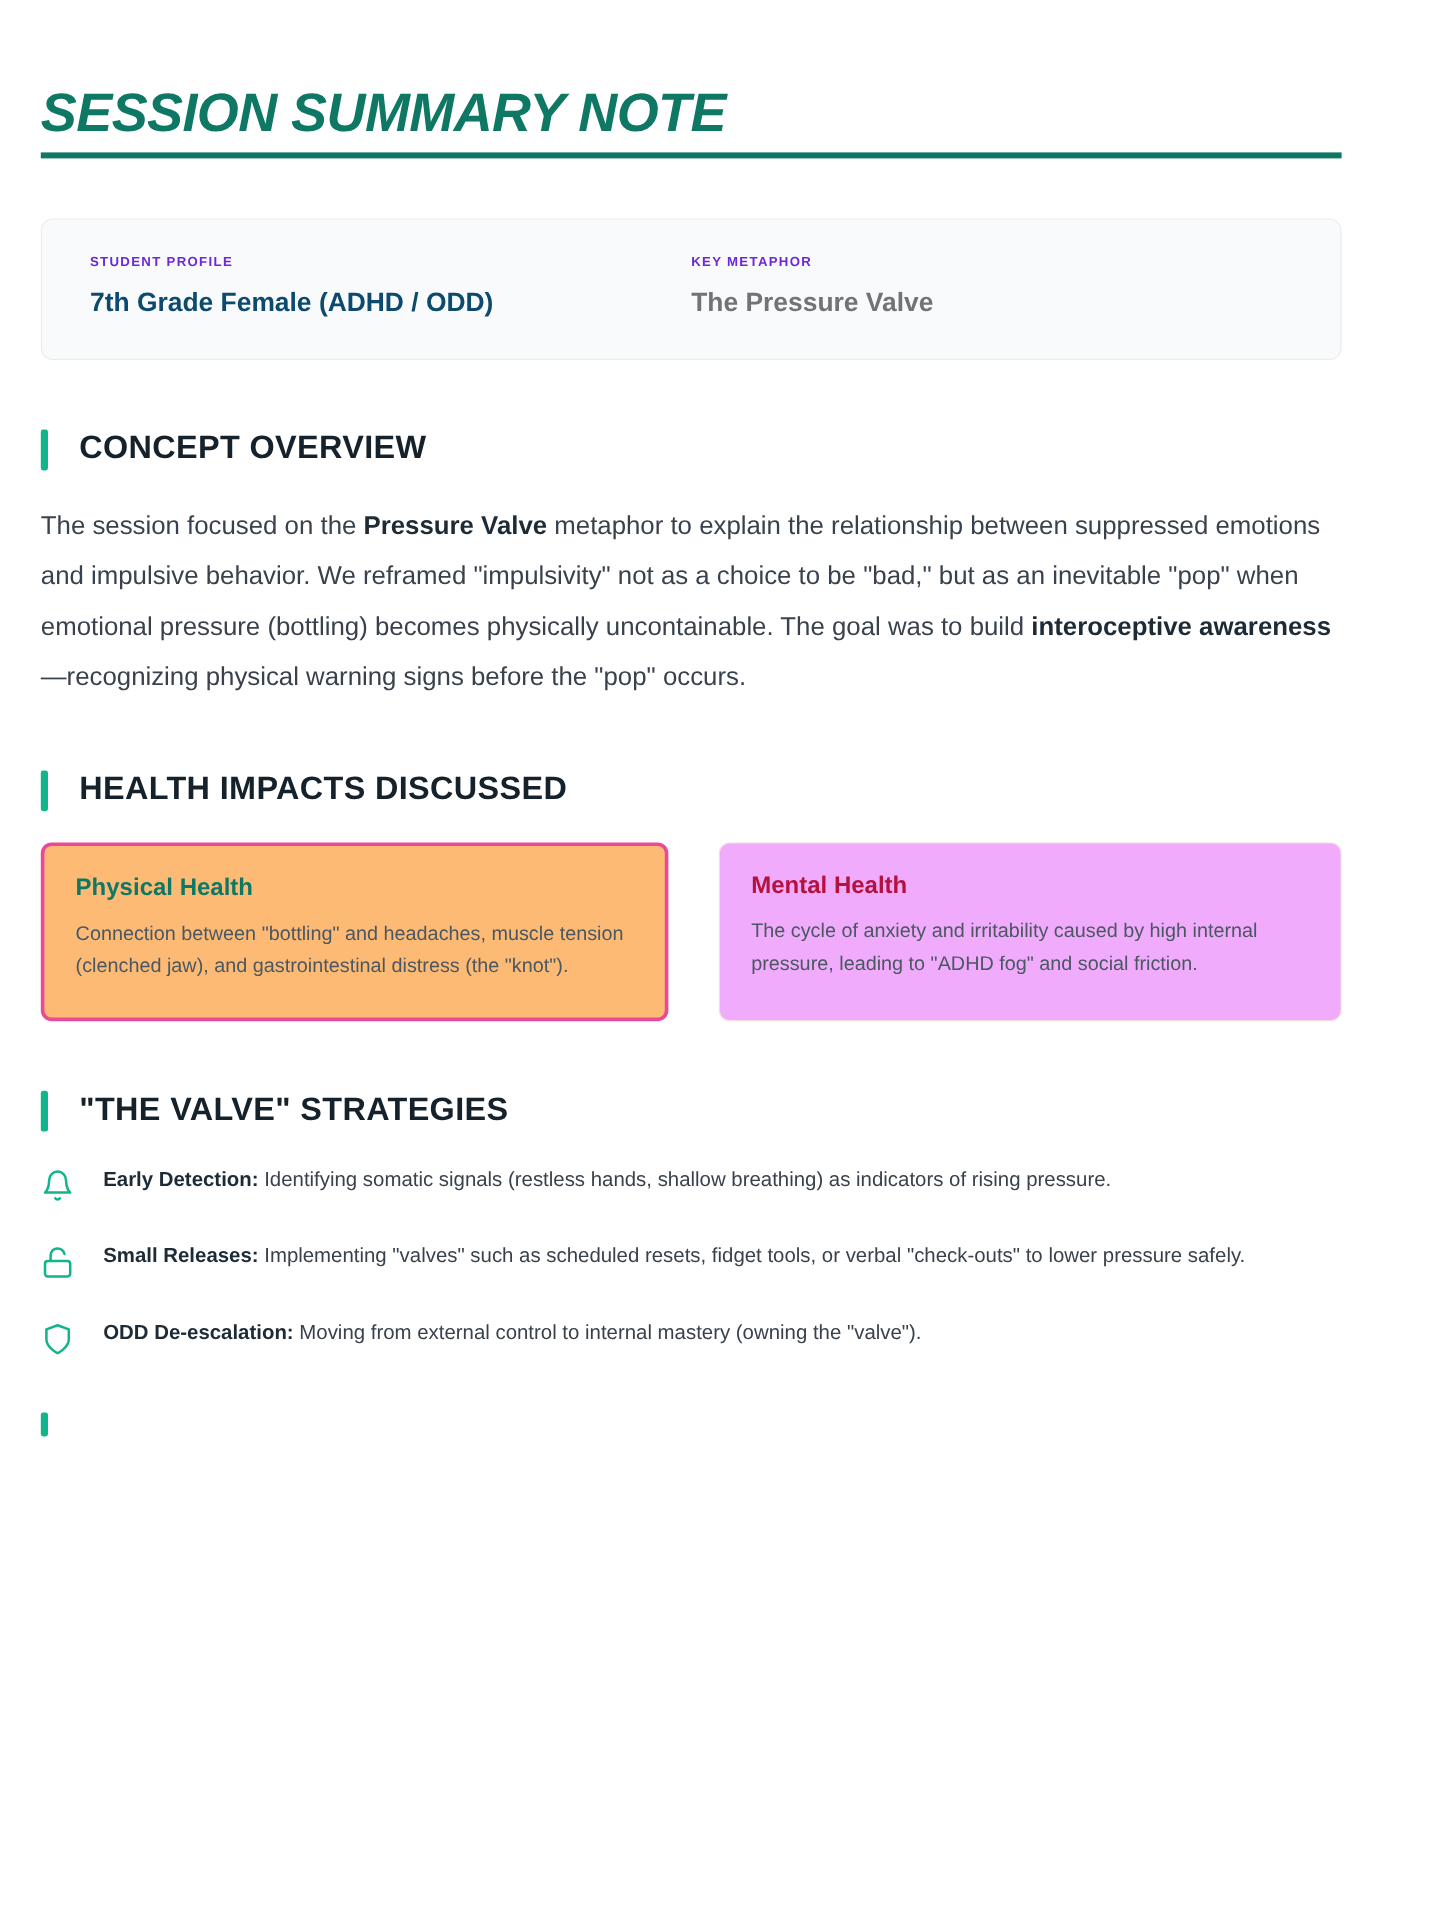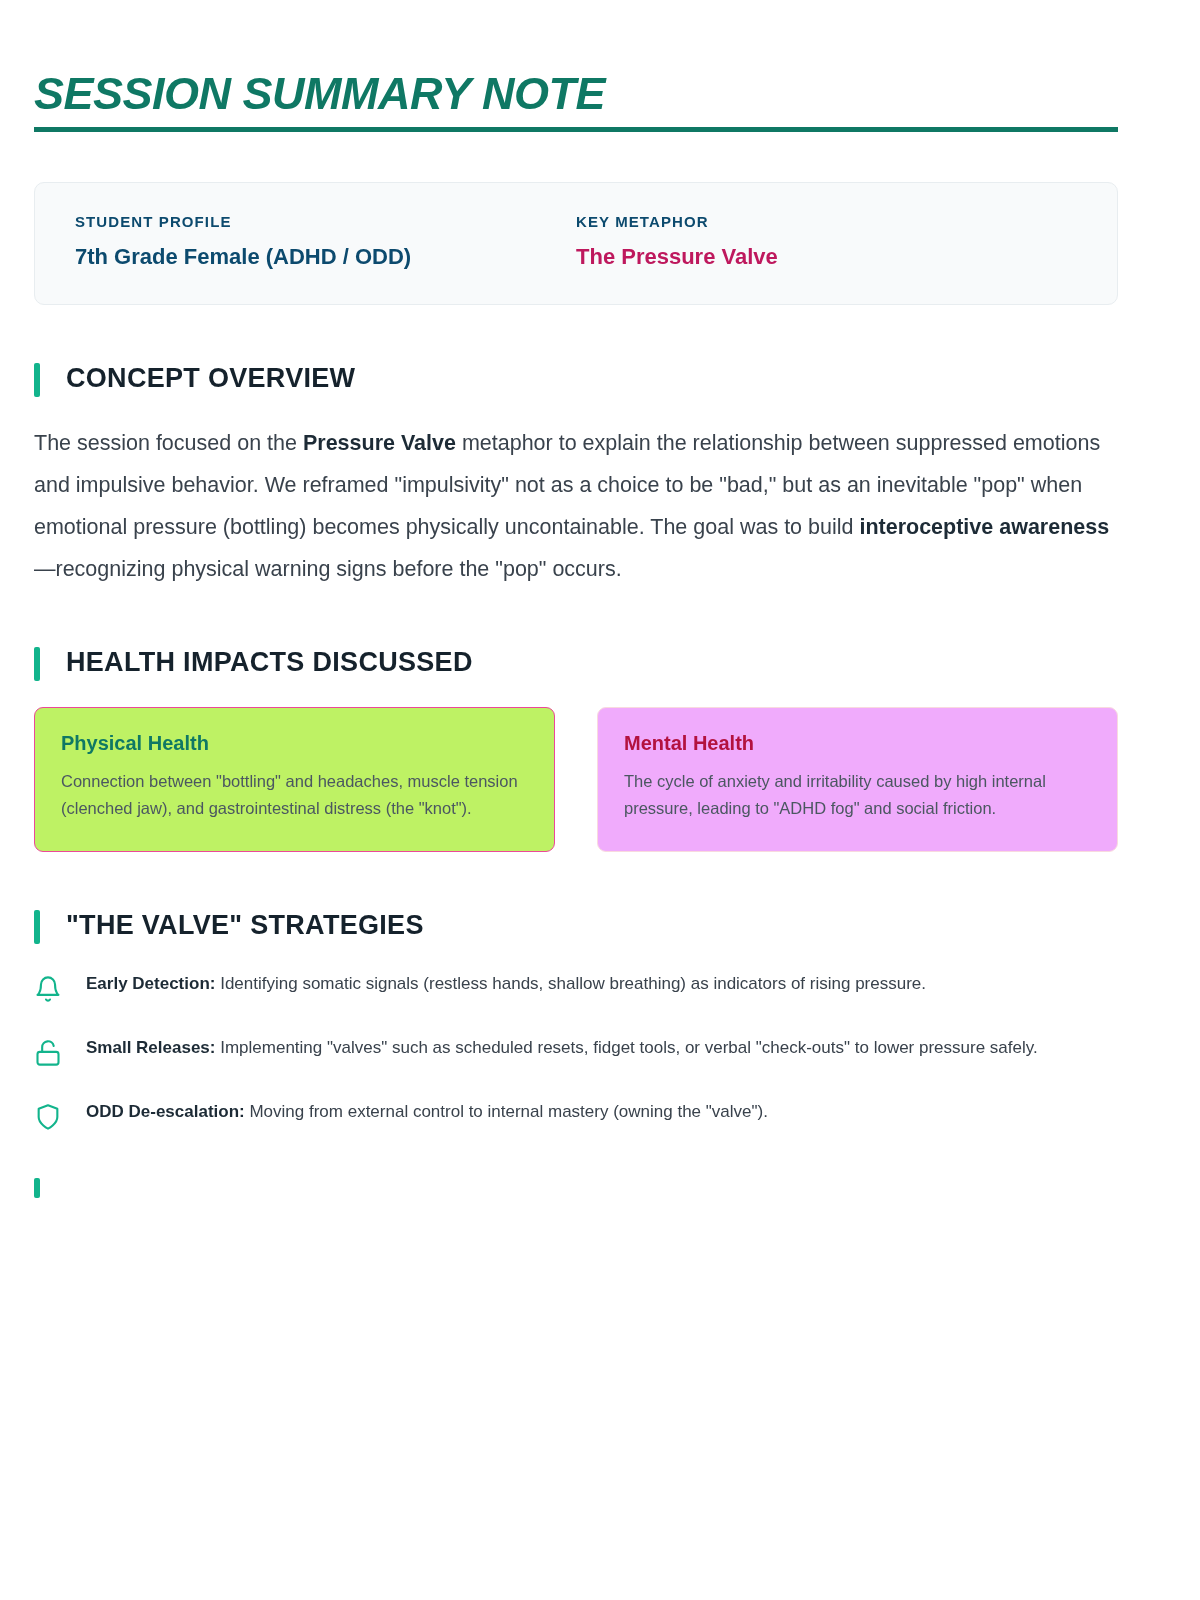--- a/index.html
+++ b/index.html
@@ -44,32 +44,32 @@
   .profile-card {
     background: #f8fafb;
     border: 1px solid #e8edf0;
     border-radius: 10px;
     padding: 30px 40px 34px 40px;
     display: flex;
     margin-bottom: 58px;
   }
   .profile-col { width: 50%; }
   .profile-label {
-    font-size: 15px;
+    font-size: 11px;
     font-weight: bold;
     letter-spacing: 1.1px;
-    color: #0c4a6e;
+    color: #6d28d9;
     margin-bottom: 14px;
   }
   .profile-value {
     font-size: 22px;
     font-weight: bold;
     color: #0c4a6e;
   }
-  .profile-value.accent { color: #be185d; }
+  .profile-value.accent { color: #737373; }
 
   
   .section-head {
     display: flex;
     margin-bottom: 26px;
   }
   .section-bar {
     width: 6px;
     height: 34px;
     background: #12b48c;
@@ -97,22 +97,22 @@
     display: flex;
     gap: 42px;
     margin-bottom: 58px;
   }
   .impact-card {
     flex: 1;
     border-radius: 9px;
     padding: 24px 26px 30px 26px;
   }
   .impact-card.physical {
-    background: #bef264;
-    border: 1px solid #ec4899;
+    background: #fdba74;
+    border: 3px solid #ec4899;
   }
   .impact-card.mental {
     background: #f0abfc;
     border: 1px solid #f8dadf;
   }
   .impact-title {
     font-size: 20px;
     font-weight: bold;
     margin-bottom: 13px;
   }

